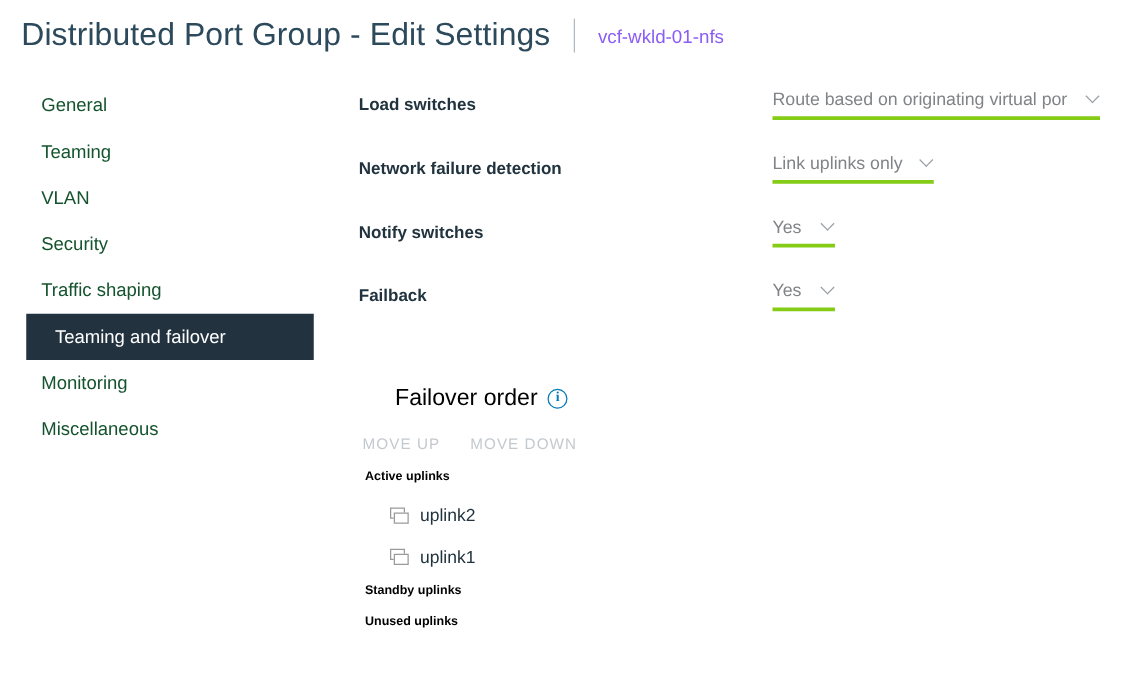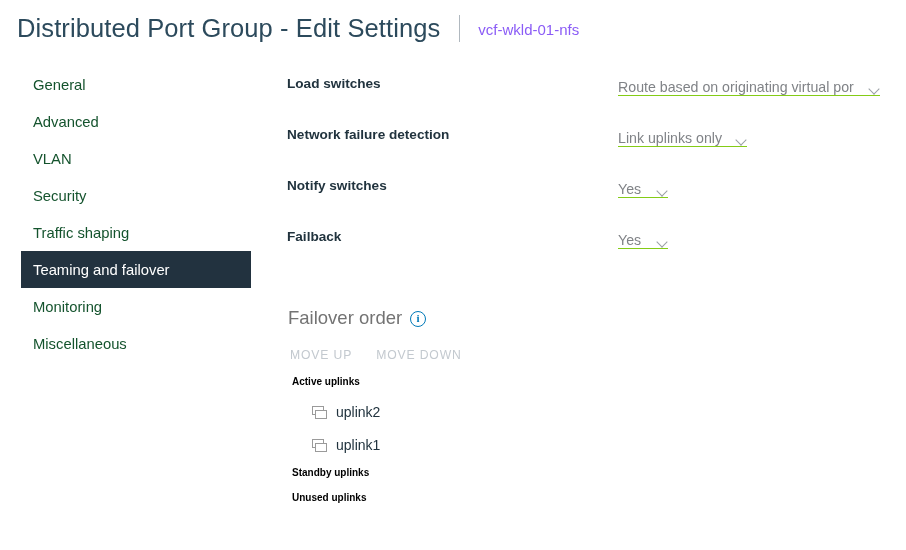--- a/index.html
+++ b/index.html
@@ -64,21 +64,21 @@
     font-size: 14.8px;
     color: #14532d;
     cursor: pointer;
     white-space: nowrap;
   }
   .side-item.selected {
     background: #22323f;
     color: #ffffff;
     width: 230px;
     margin-left: 21px;
-    padding-left: 12px;
+    padding-left: 23px;
   }
 
   
   #main {
     position: absolute;
     left: 287px; top: 66px;
     width: 600px;
   }
 
   .form-row {
@@ -90,24 +90,24 @@
     left: 0;
     top: 10px;
     font-size: 13.6px;
     font-weight: bold;
     color: #21333e;
     white-space: nowrap;
   }
   .select-wrap {
     position: absolute;
     top: 6px;
-    border-bottom: 1px solid #84cc16;
+    border-bottom: 3px solid #84cc16;
     height: 24px;
     display: flex;
-    align-items: flex-end;
+    align-items: flex-start;
     cursor: pointer;
   }
   .select-wrap.w-wide  { left: 331px; width: 262px; }
   .select-wrap.w-mid   { left: 331px; width: 129px; }
   .select-wrap.w-small { left: 331px; width: 50px; }
   .select-value {
     font-size: 14.2px;
     color: #808387;
     white-space: nowrap;
     overflow: hidden;
@@ -139,21 +139,22 @@
   }
   #failover-heading {
     display: flex;
     align-items: center;
     height: 26px;
     margin-left: 1px;
   }
   #failover-heading-text {
     font-size: 18.5px;
     font-weight: 400;
-    color: #737373;
+    color: #000000;
+    margin-left: 28px;
   }
   .info-icon {
     width: 16px;
     height: 16px;
     margin-left: 8px;
     border: 1.6px solid #0079b8;
     border-radius: 50%;
     color: #0079b8;
     font-size: 11px;
     font-weight: bold;
@@ -222,21 +223,21 @@
   <div id="page-title">Distributed Port Group - Edit Settings</div>
   <div id="title-divider"></div>
   <div id="page-subtitle">vcf-wkld-01-nfs</div>
 </div>
 
 <div id="sidebar">
     <div class="side-item">
       <span>General</span>
     </div>
     <div class="side-item">
-      <span>Advanced</span>
+      <span>Teaming</span>
     </div>
     <div class="side-item">
       <span>VLAN</span>
     </div>
     <div class="side-item">
       <span>Security</span>
     </div>
     <div class="side-item">
       <span>Traffic shaping</span>
     </div>

